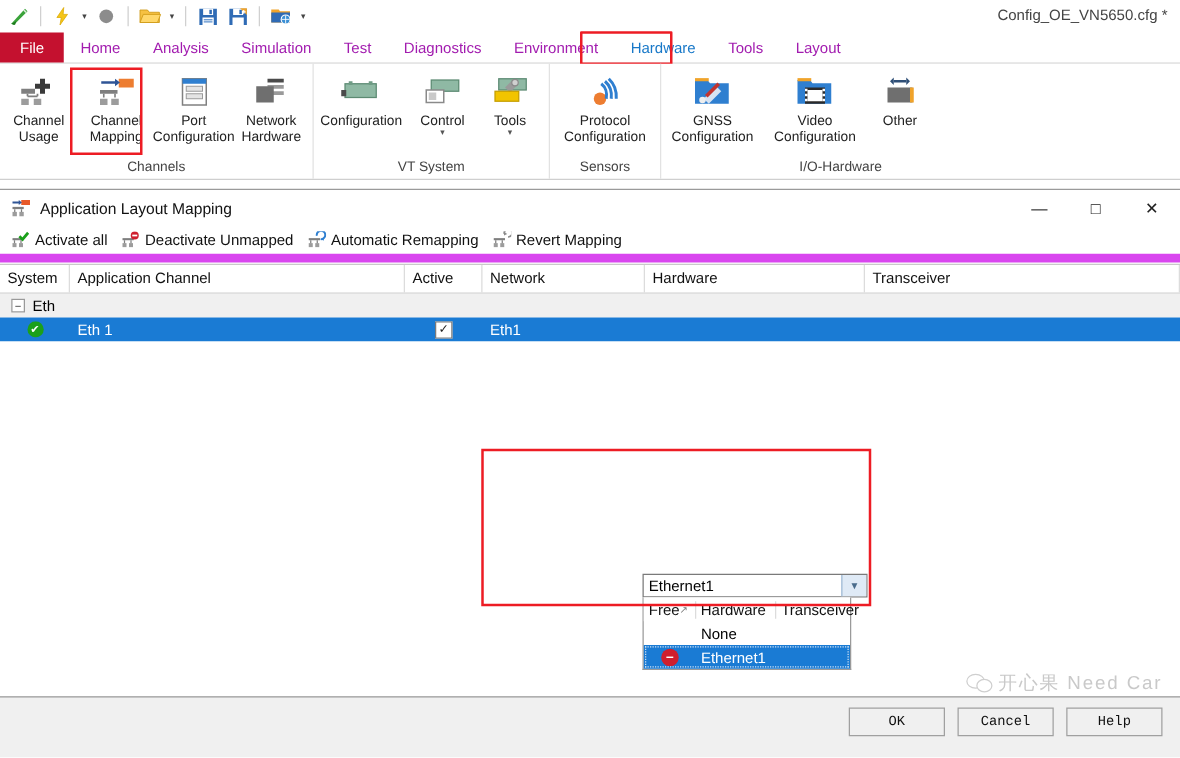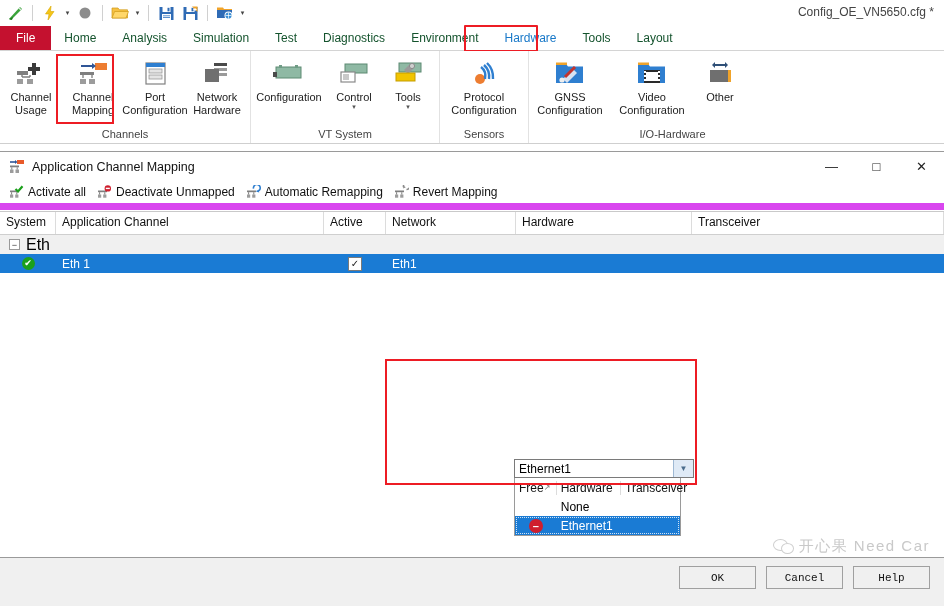--- a/index.html
+++ b/index.html
@@ -16,21 +16,21 @@
   .qat{height:26px;display:flex;align-items:center;padding-left:4px;gap:2px;background:#fff;}
   .qat .sep{width:1px;height:16px;background:#d0d0d0;margin:0 4px;}
   .qat .qbtn{width:22px;height:22px;display:flex;align-items:center;justify-content:center;}
   .qat .caret{font-size:7px;color:#444;width:9px;text-align:center;}
   .titlefile{
     position:absolute;right:10px;top:5px;font-size:12px;color:#444;
   }
 
   
   .tabs{height:24px;display:flex;align-items:stretch;border-bottom:1px solid #d4d4d4;background:#fff;position:relative;}
-  .tab{padding:0 13px;display:flex;align-items:center;font-size:12px;color:#14532d;cursor:default;}
+  .tab{padding:0 13px;display:flex;align-items:center;font-size:12px;color:#a21caf;cursor:default;}
   .tab.file{background:#c4112f;color:#fff;padding:0 16px;font-size:12px;}
   .tab.active{color:#1878c8;}
   .tab-hl{
     position:absolute;border:2px solid #ed1c24;border-radius:1px;
     left:464px;top:-1px;width:74px;height:27px;box-sizing:border-box;
   }
 
   
   .ribbon{height:92px;display:flex;background:#fff;border-bottom:1px solid #cfcfcf;position:relative;}
   .rgroup{display:flex;flex-direction:column;justify-content:space-between;border-right:1px solid #e2e2e2;height:92px;}
@@ -65,21 +65,21 @@
   
   .grid{position:absolute;left:0;top:59px;right:0;bottom:61px;border-top:1px solid #c9c9c9;background:#fff;}
   .ghead{display:flex;height:22px;background:#fff;border-bottom:1px solid #cfcfcf;}
   .gh{font-size:12px;color:#111;padding:3px 0 0 6px;box-sizing:border-box;border-right:1px solid #dcdcdc;}
   .row{display:flex;height:19px;align-items:center;}
   .grouprow{background:#f0f0f0;}
   .grouprow .expander{
     width:9px;height:9px;border:1px solid #9a9a9a;background:#fff;margin-left:9px;
     display:flex;align-items:center;justify-content:center;font-size:9px;line-height:8px;color:#333;
   }
-  .grouprow .gtxt{margin-left:6px;font-size:16px;}
+  .grouprow .gtxt{margin-left:6px;font-size:12px;}
   .datarow{background:#1a7bd4;color:#fff;}
   .cell{box-sizing:border-box;padding-left:6px;font-size:12px;overflow:hidden;white-space:nowrap;}
   .statusicon{width:13px;height:13px;border-radius:50%;background:#1ba01b;color:#fff;
       display:flex;align-items:center;justify-content:center;font-size:9px;line-height:9px;}
   .chk{width:12px;height:12px;border:1px solid #7a7a7a;background:#fff;color:#222;
       display:flex;align-items:center;justify-content:center;font-size:10px;line-height:10px;}
 
   
   .c-status{width:56px;}
   .c-appch{width:268px;}
@@ -406,21 +406,21 @@
         <svg width="17" height="15" viewBox="0 0 17 15">
           <rect x="9" y="1" width="7" height="4" fill="#e85a2a"></rect>
           <path d="M2 3 H8" stroke="#2f5596" stroke-width="1.6"></path>
           <path d="M7 1 L9.5 3 L7 5 Z" fill="#2f5596"></path>
           <rect x="2" y="6.5" width="9" height="1.8" fill="#7f7f7f"></rect>
           <rect x="2" y="10.5" width="3.5" height="3.5" fill="#9c9c9c"></rect>
           <rect x="7.5" y="10.5" width="3.5" height="3.5" fill="#9c9c9c"></rect>
           <path d="M3.8 8.3 V10.5 M9.2 8.3 V10.5" stroke="#7f7f7f" stroke-width="1"></path>
         </svg>
       </span>
-      <span class="dtxt">Application Channel Mapping</span>
+      <span class="dtxt">Application Layout Mapping</span>
       <div class="dlg-ctrls">
         <div>—</div>
         <div>□</div>
         <div>✕</div>
       </div>
     </div>
 
     <div class="dlg-toolbar">
       <div class="tb-item">
         <span>

